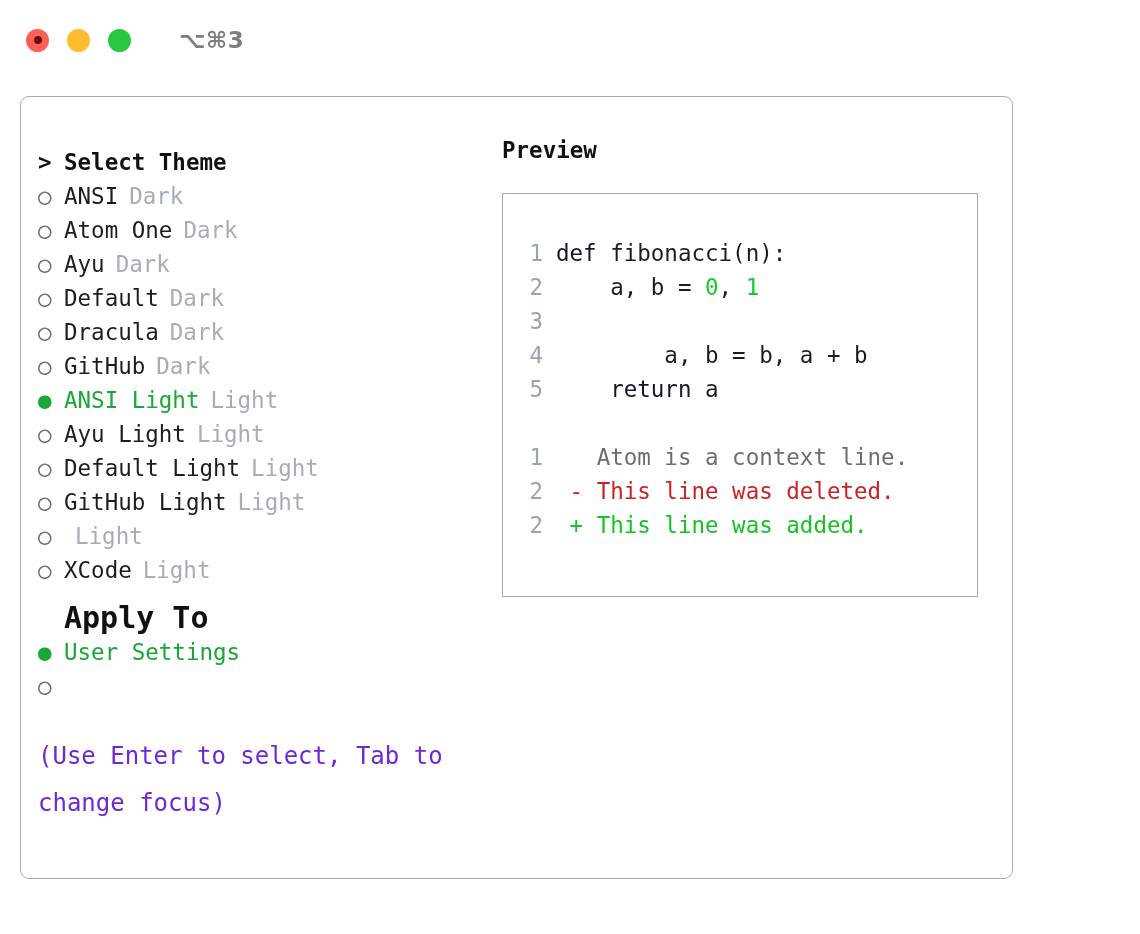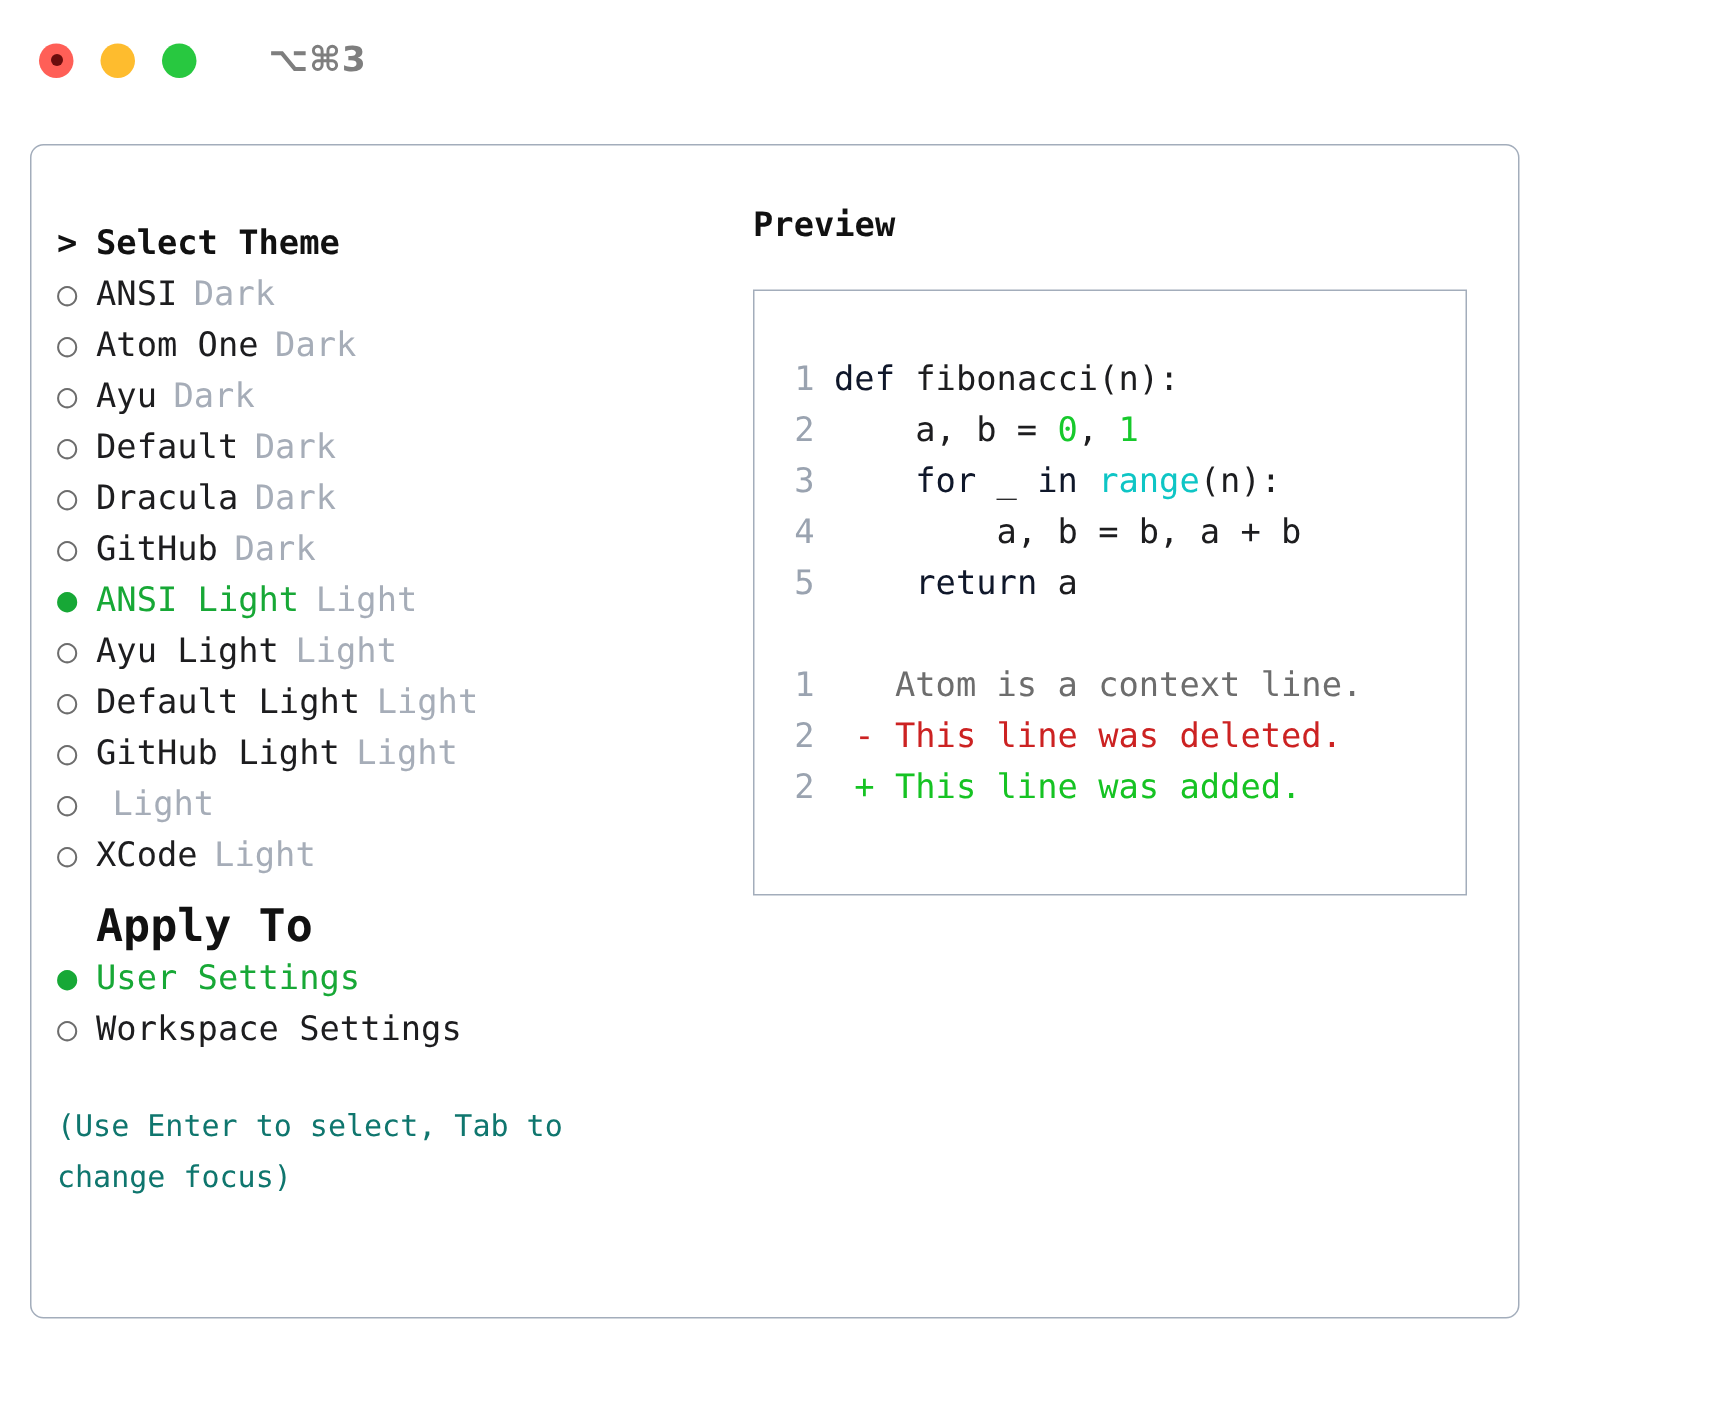--- a/index.html
+++ b/index.html
@@ -134,23 +134,23 @@
     font-size: 30px;
     line-height: 34px;
     margin-top: 14px;
     white-space: pre;
   }
   .section-title .marker { width: 26px; flex: 0 0 26px; }
   .section-title .label  { color: #111111; font-weight: 700; }
 
   .hint {
     margin-top: 30px;
-    font-size: 20px;
-    line-height: 34px;
-    color: #0f766e;
+    font-size: 24px;
+    line-height: 47px;
+    color: #6d28d9;
     width: 410px;
     white-space: pre-wrap;
   }
 
   
   .right-col {
     position: absolute;
     left: 481px;
     top: 36px;
     width: 492px;
@@ -241,35 +241,35 @@
             <div class="row"><span class="marker">○</span><span class="label">XCode</span><span class="suffix">Light</span></div>
           </div>
 
         <div class="section-title">
           <span class="marker"></span>
           <span class="label">Apply To</span>
         </div>
 
         <div id="apply-to-list">
             <div class="row selected"><span class="marker">●</span><span class="label">User Settings</span></div>
-            <div class="row"><span class="marker">○</span><span class="label">Workspace Settings</span></div>
+            <div class="row"><span class="marker">○</span></div>
           </div>
 
         <div class="hint">(Use Enter to select, Tab to change focus)</div>
       </div>
 
       <div class="right-col">
         <div class="preview-title">Preview</div>
 
         <div class="preview-box">
           <div class="code">
             <div id="code-lines">
                 <div class="cline"><span class="lineno">1</span><span class="ctext"><span class="tok-kw">def </span><span class="tok-plain">fibonacci(n):</span></span></div>
                 <div class="cline"><span class="lineno">2</span><span class="ctext"><span class="tok-plain">    a, b = </span><span class="tok-num">0</span><span class="tok-plain">, </span><span class="tok-num">1</span></span></div>
-                <div class="cline"><span class="lineno">3</span><span class="ctext"><span class="tok-plain">    </span><span class="tok-kw">for</span><span class="tok-plain"> _ </span><span class="tok-kw">in</span><span class="tok-plain"> </span><span class="tok-fn">range</span><span class="tok-plain">(n):</span></span></div>
+                <div class="cline"><span class="lineno">3</span></div>
                 <div class="cline"><span class="lineno">4</span><span class="ctext"><span class="tok-plain">        a, b = b, a + b</span></span></div>
                 <div class="cline"><span class="lineno">5</span><span class="ctext"><span class="tok-plain">    </span><span class="tok-kw">return</span><span class="tok-plain"> a</span></span></div>
               </div>
             <div class="diff-gap"></div>
             <div id="diff-lines">
                 <div class="cline"><span class="lineno">1</span><span class="diff-ctx">   Atom is a context line.</span></div>
                 <div class="cline"><span class="lineno">2</span><span class="diff-del"> - This line was deleted.</span></div>
                 <div class="cline"><span class="lineno">2</span><span class="diff-add"> + This line was added.</span></div>
               </div>
           </div>

